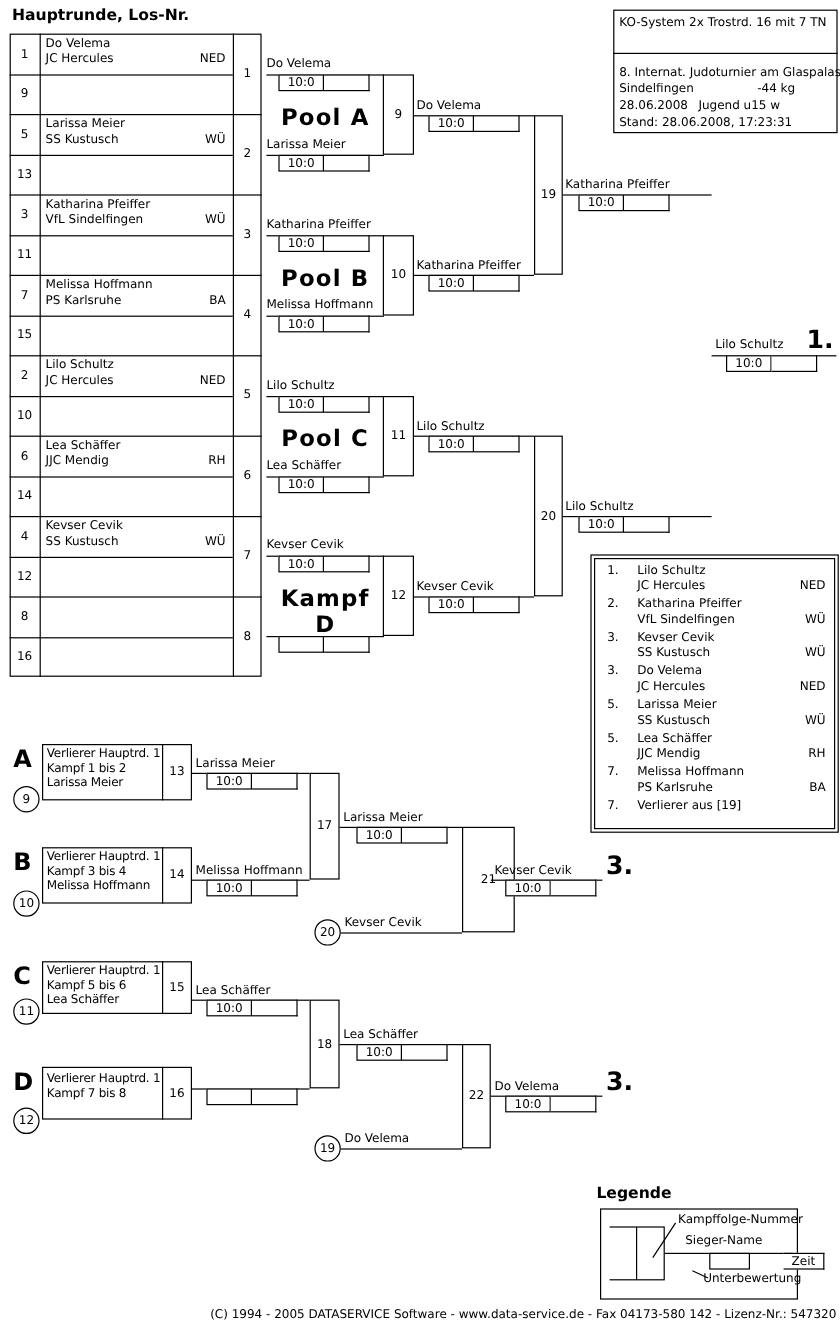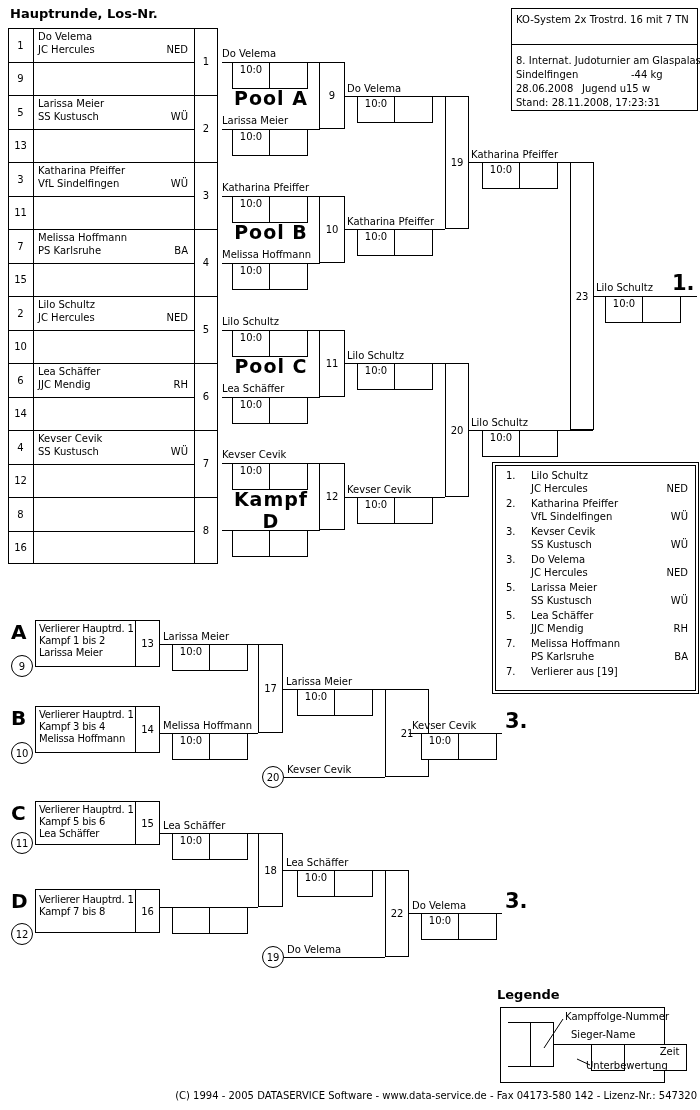--- a/index.html
+++ b/index.html
@@ -7,21 +7,21 @@
         font-family:"DejaVu Sans","Liberation Sans",sans-serif;overflow:hidden;}
   .hl{position:absolute;height:1px;background:#000;}
   .vl{position:absolute;width:1px;background:#000;}
   .box{position:absolute;border:1px solid #000;box-sizing:border-box;background:transparent;}
   .nm{position:absolute;font-size:10px;line-height:12px;white-space:nowrap;}
   .b{font-weight:bold;}
   .t13{font-size:13px;}
   .lot{position:absolute;left:8px;width:25px;display:flex;align-items:center;justify-content:center;font-size:10px;}
   .mnum{position:absolute;display:flex;align-items:center;justify-content:center;font-size:10px;}
   .mbox{position:absolute;border:1px solid #000;box-sizing:border-box;display:flex;align-items:center;justify-content:center;font-size:10px;}
-  .sb{position:absolute;display:flex;height:27px;}
+  .sb{position:absolute;display:flex;height:14px;}
   .sb span{box-sizing:border-box;width:38px;border:1px solid #000;border-left:none;font-size:10px;line-height:13px;text-align:center;background:#fff;display:block;}
   .sb span:first-child{border-left:1px solid #000;}
   .sb.leg span{width:34px;margin-left:28px;}
   .pool-title{position:absolute;font-weight:bold;font-size:19px;width:98px;text-align:center;letter-spacing:1px;}
   .big{position:absolute;font-weight:bold;font-size:20px;line-height:20px;}
   .place{position:absolute;font-weight:bold;font-size:21px;line-height:21px;}
   .circ{position:absolute;width:22px;height:22px;border:1px solid #000;border-radius:50%;display:flex;align-items:center;justify-content:center;font-size:10px;background:#fff;box-sizing:border-box;}
   .gl{letter-spacing:-0.2px;}
   .ra{text-align:right;}
 </style>
@@ -33,21 +33,21 @@
   <div class="nm b t13" style="left:10px;top:8px">Hauptrunde, Los-Nr.</div>
 
   <div class="box" style="left:511px;top:8px;width:187px;height:103px"></div>
   <div class="hl" style="left:511px;top:44px;width:187px"></div>
   <div class="nm" style="left:516px;top:14px">KO-System 2x Trostrd. 16 mit 7 TN</div>
   <div class="nm" style="left:516px;top:55px">8. Internat. Judoturnier am Glaspalast</div>
   <div class="nm" style="left:516px;top:69px">Sindelfingen</div>
   <div class="nm" style="left:631px;top:69px">-44 kg</div>
   <div class="nm" style="left:516px;top:83px">28.06.2008</div>
   <div class="nm" style="left:582px;top:83px">Jugend u15 w</div>
-  <div class="nm" style="left:516px;top:97px">Stand: 28.11.2008, 17:23:31</div>
+  <div class="nm" style="left:516px;top:97px">Stand: 28.06.2008, 17:23:31</div>
 
   <div class="box" style="left:8px;top:28px;width:210px;height:536px"></div>
   <div class="vl" style="left:33px;top:28px;height:536px"></div>
   <div class="vl" style="left:194px;top:28px;height:536px"></div>
   <div class="hl" style="left:8px;top:62px;width:186px"></div>
   <div class="hl" style="left:8px;top:129px;width:186px"></div>
   <div class="hl" style="left:8px;top:196px;width:186px"></div>
   <div class="hl" style="left:8px;top:263px;width:186px"></div>
   <div class="hl" style="left:8px;top:330px;width:186px"></div>
   <div class="hl" style="left:8px;top:397px;width:186px"></div>
@@ -201,21 +201,20 @@
     </div>
 
   <div class="mbox" style="left:445px;top:363px;width:24px;height:134px">20</div>
   <div class="nm" style="left:471px;top:417px">Lilo Schultz</div>
   <div class="hl" style="left:469px;top:430px;width:124px"></div>
   <div class="sb" style="left:482px;top:430px">
       <span>10:0</span>
       <span></span>
     </div>
 
-  <div class="mbox" style="left:570px;top:162px;width:24px;height:268px">23</div>
   <div class="nm" style="left:596px;top:282px">Lilo Schultz</div>
   <div class="hl" style="left:593px;top:296px;width:104px"></div>
   <div class="sb" style="left:605px;top:296px">
       <span>10:0</span>
       <span></span>
     </div>
   <div class="place" style="left:672px;top:273px">1.</div>
 
   <div class="box" style="left:492px;top:462px;width:207px;height:232px"></div>
   <div class="box" style="left:495px;top:465px;width:201px;height:226px"></div>

